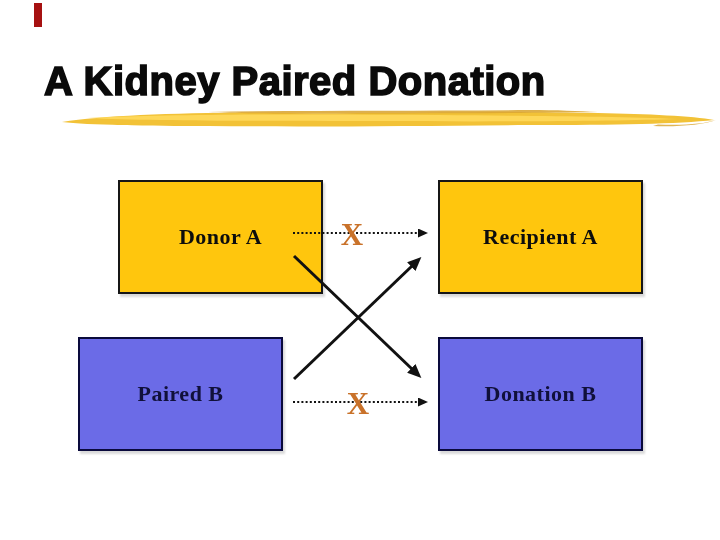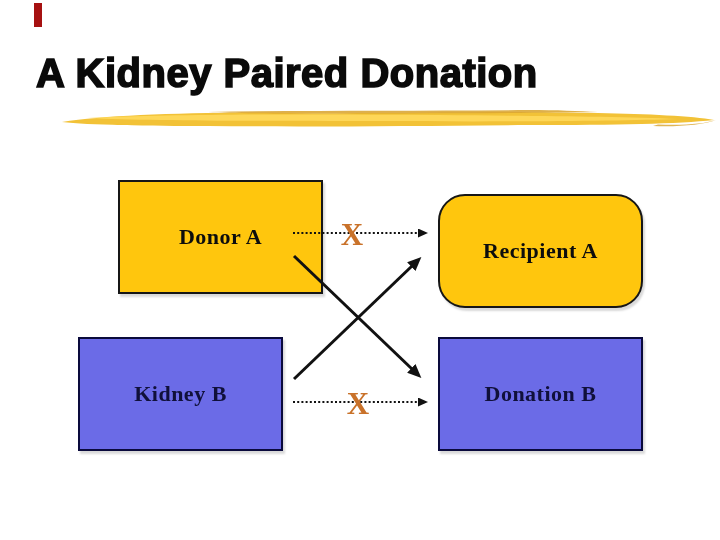--- a/index.html
+++ b/index.html
@@ -5,21 +5,21 @@
   html,body{margin:0;padding:0;}
   body{
     width:720px;height:540px;position:relative;overflow:hidden;
     background:#ffffff;font-family:"Liberation Sans",sans-serif;
   }
   .corner-mark{
     position:absolute;left:34px;top:3px;width:8px;height:24px;
     background:var(--corner_mark,#a61111);
   }
   .slide-title{
-    position:absolute;left:36px;top:51px;width:660px;margin:0;
+    position:absolute;left:36px;top:51px;width:660px;margin:8px;
     font-family:"Liberation Sans",sans-serif;
     font-size:40px;font-weight:bold;letter-spacing:.5px;
     color:var(--title,#0a0a0a);
     -webkit-text-stroke:1.6px var(--title,#0a0a0a);
     white-space:nowrap;
   }
   .brush-underline{
     position:absolute;left:58px;top:101px;width:660px;height:34px;
   }
   .node{
@@ -36,21 +36,21 @@
     background:var(--pair_b,#6b6be7);
     border:2px solid #0a0a3c;
   }
   .node-label{
     font-family:"Liberation Serif",serif;
     font-weight:bold;font-size:22px;letter-spacing:.5px;
   }
   .node-gold .node-label{color:#0d0d0d;}
   .node-blue .node-label{color:#10103a;}
   #donor-a{left:78px;top:180px;margin-left:40px;}
-  #recipient-a{left:438px;top:194px;border-radius:27px;}
+  #recipient-a{left:438px;top:180px;}
   #donor-b{left:78px;top:337px;}
   #recipient-b{left:438px;top:337px;}
   .arrow-layer{
     position:absolute;left:0;top:0;width:720px;height:540px;
     pointer-events:none;
   }
   .x-mark{
     position:absolute;width:34px;text-align:center;
     font-family:"Liberation Serif",serif;font-weight:bold;
     font-size:31px;line-height:34px;
@@ -73,21 +73,21 @@
   <path style="fill:var(--brush_dark,#D8A22B);opacity:.8" d="M595,25 C620,26 645,24 658,19 C646,23 626,24.5 600,23.5 Z"></path>
 </svg>
 
 <div id="donor-a" class="node node-gold">
   <span class="node-label">Donor A</span>
 </div>
 <div id="recipient-a" class="node node-gold">
   <span class="node-label">Recipient A</span>
 </div>
 <div id="donor-b" class="node node-blue">
-  <span class="node-label">Kidney B</span>
+  <span class="node-label">Paired B</span>
 </div>
 <div id="recipient-b" class="node node-blue">
   <span class="node-label">Donation B</span>
 </div>
 
 <svg class="arrow-layer" viewBox="0 0 720 540">
   <defs>
     <marker id="ah-small" markerUnits="userSpaceOnUse" markerWidth="11" markerHeight="9" refX="1" refY="4.5" orient="auto">
       <polygon points="0,0 10,4.5 0,9" fill="#111111"></polygon>
     </marker>

